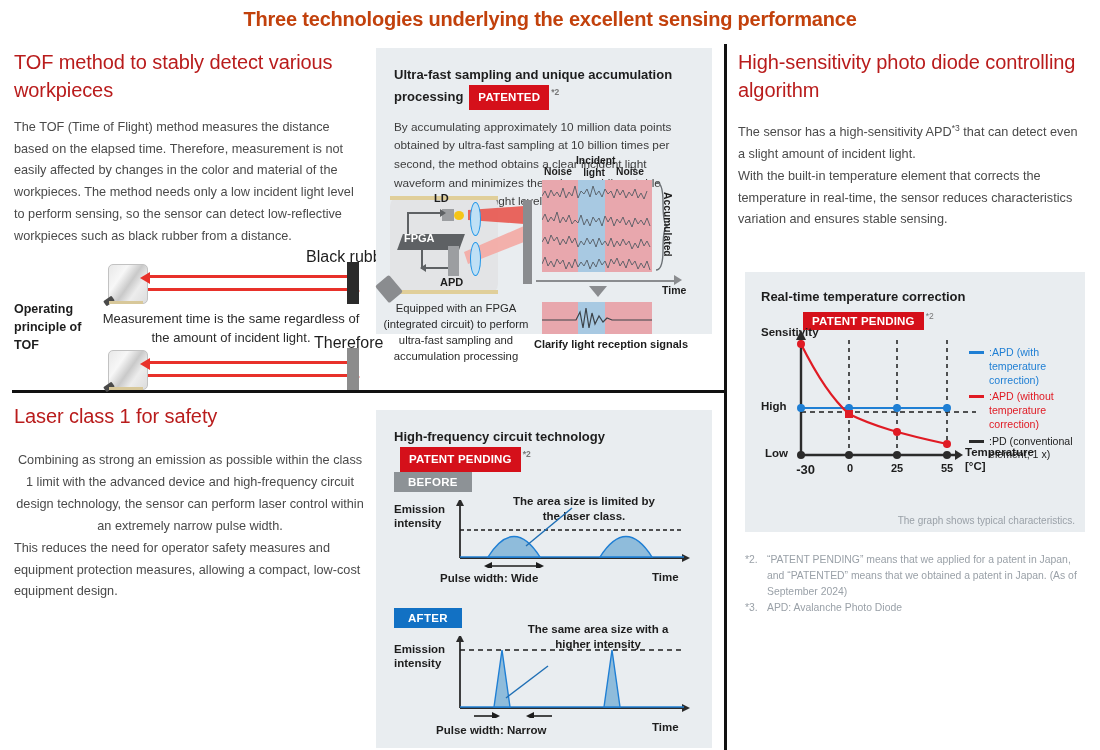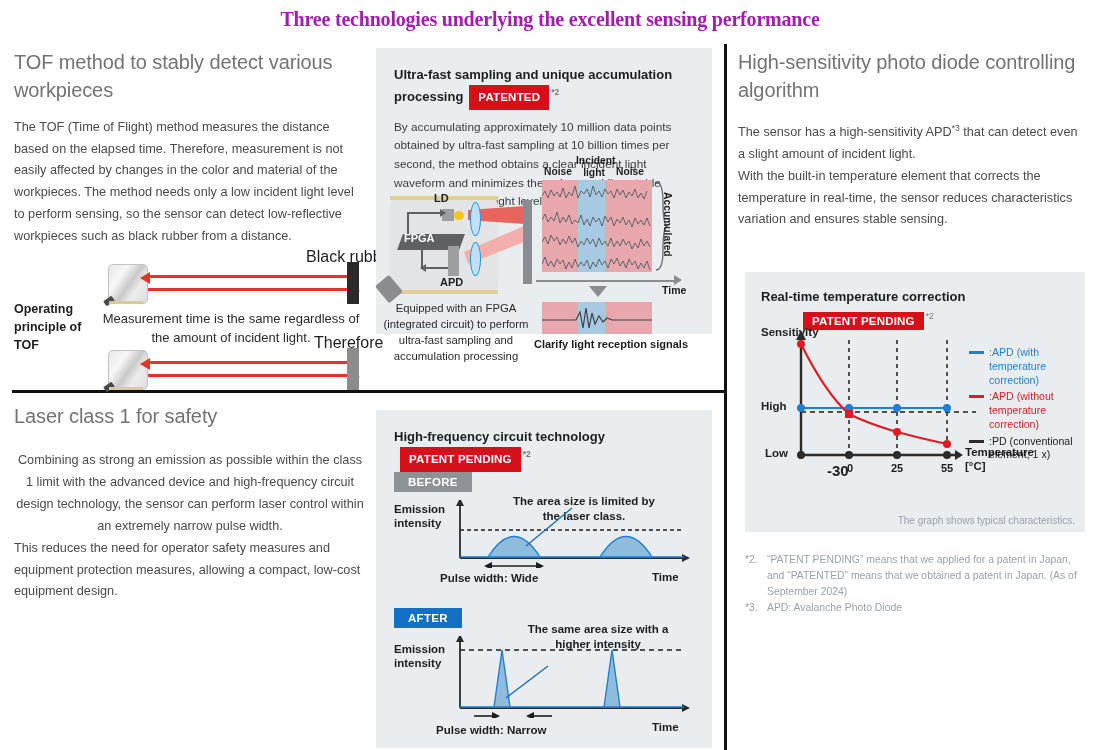--- a/index.html
+++ b/index.html
@@ -10,38 +10,37 @@
     color: #3c3c3c;
     overflow: hidden;
     position: relative;
   }
   .page { position: relative; width: 1100px; height: 750px; }
 
   
   .title {
     position: absolute; top: 8px; left: 0; width: 1100px;
     text-align: center;
-    font-size: 20px; font-weight: bold; color: #a21caf;
+    font-size: 20px; font-weight: bold; color: #c2410c;
     letter-spacing: -0.2px;
-    font-family: Liberation Serif, serif;
   }
 
   
   .hrule {
     position: absolute; left: 12px; top: 390px; width: 712px; height: 3px;
     background: #111;
   }
   .vrule {
     position: absolute; left: 724px; top: 44px; width: 3px; height: 706px;
     background: #111;
   }
 
   
   h2.sec {
-    font-size: 20px; font-weight: normal; color: #737373;
+    font-size: 20px; font-weight: normal; color: #b91c1c;
     line-height: 1.42; letter-spacing: -0.1px;
   }
   p.body {
     font-size: 12.7px; line-height: 1.72; color: #4a4a4a;
   }
   sup { font-size: 8.5px; vertical-align: super; }
 
   
   #left-col { position: absolute; left: 14px; top: 48px; width: 352px; }
   #laser-col { position: absolute; left: 14px; top: 402px; width: 352px; }
@@ -384,21 +383,21 @@
       <path d="M40,16 C56,48 72,72 88,86 C112,98 140,106 186,116" stroke="#e01b24" stroke-width="2.2" fill="none"></path>
       <circle cx="40" cy="16" r="4" fill="#e01b24"></circle>
       <rect x="84" y="82" width="8" height="8" fill="#e01b24"></rect>
       <circle cx="136" cy="104" r="4" fill="#e01b24"></circle>
       <circle cx="186" cy="116" r="4" fill="#e01b24"></circle>
     </svg>
 
     <div style="position:absolute; left:16px; top:128px; font-size:11.5px; font-weight:bold; color:#1d1d1d;">High</div>
     <div style="position:absolute; left:20px; top:175px; font-size:11.5px; font-weight:bold; color:#1d1d1d;">Low</div>
 
-    <div style="position:absolute; left:42px; top:190px; width:28px; text-align:left; font-size:15px; font-weight:bold; color:#1d1d1d;margin-left:40px;">-30</div>
+    <div style="position:absolute; left:42px; top:190px; width:28px; text-align:right; font-size:13px; font-weight:bold; color:#1d1d1d;">-30</div>
     <div style="position:absolute; left:94px; top:190px; width:22px; text-align:center; font-size:11px; font-weight:bold; color:#1d1d1d;">0</div>
     <div style="position:absolute; left:140px; top:190px; width:24px; text-align:center; font-size:11px; font-weight:bold; color:#1d1d1d;">25</div>
     <div style="position:absolute; left:190px; top:190px; width:24px; text-align:center; font-size:11px; font-weight:bold; color:#1d1d1d;">55</div>
 
     <div style="position:absolute; left:220px; top:174px; font-size:11.5px; font-weight:bold; color:#1d1d1d; line-height:1.2;">
       <div>Temperature</div>
       <div>[°C]</div>
     </div>
 
     <div style="position:absolute; left:224px; top:74px; width:112px;">

